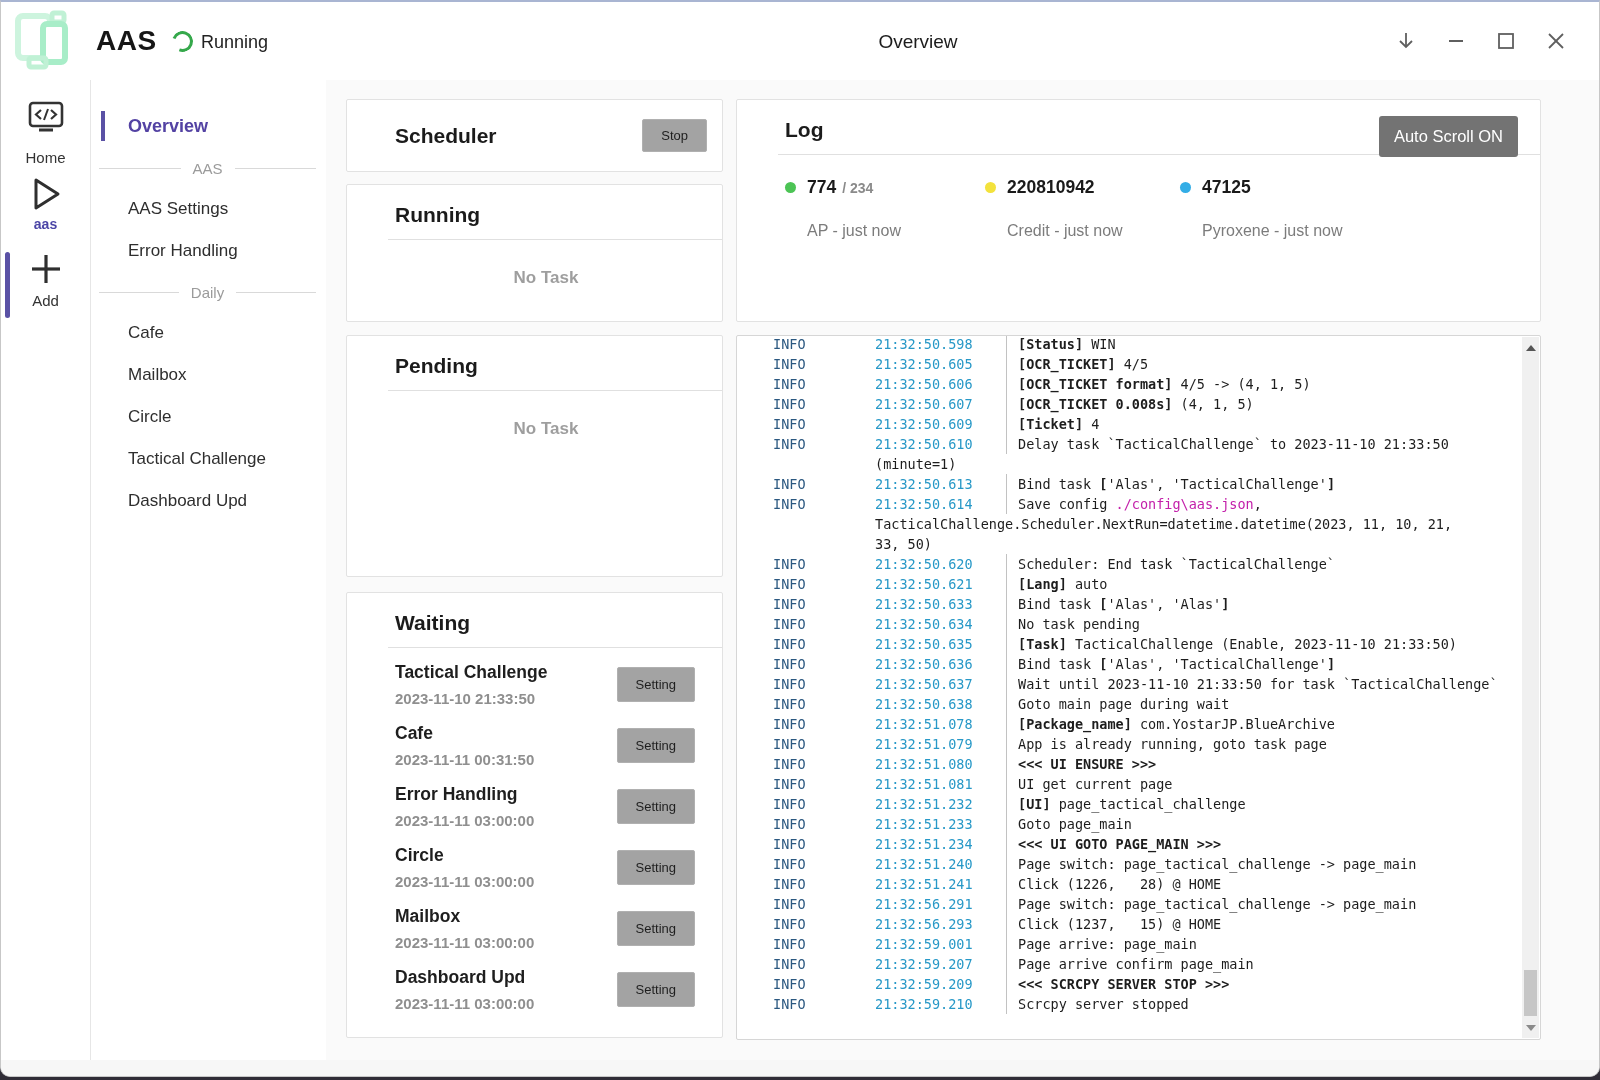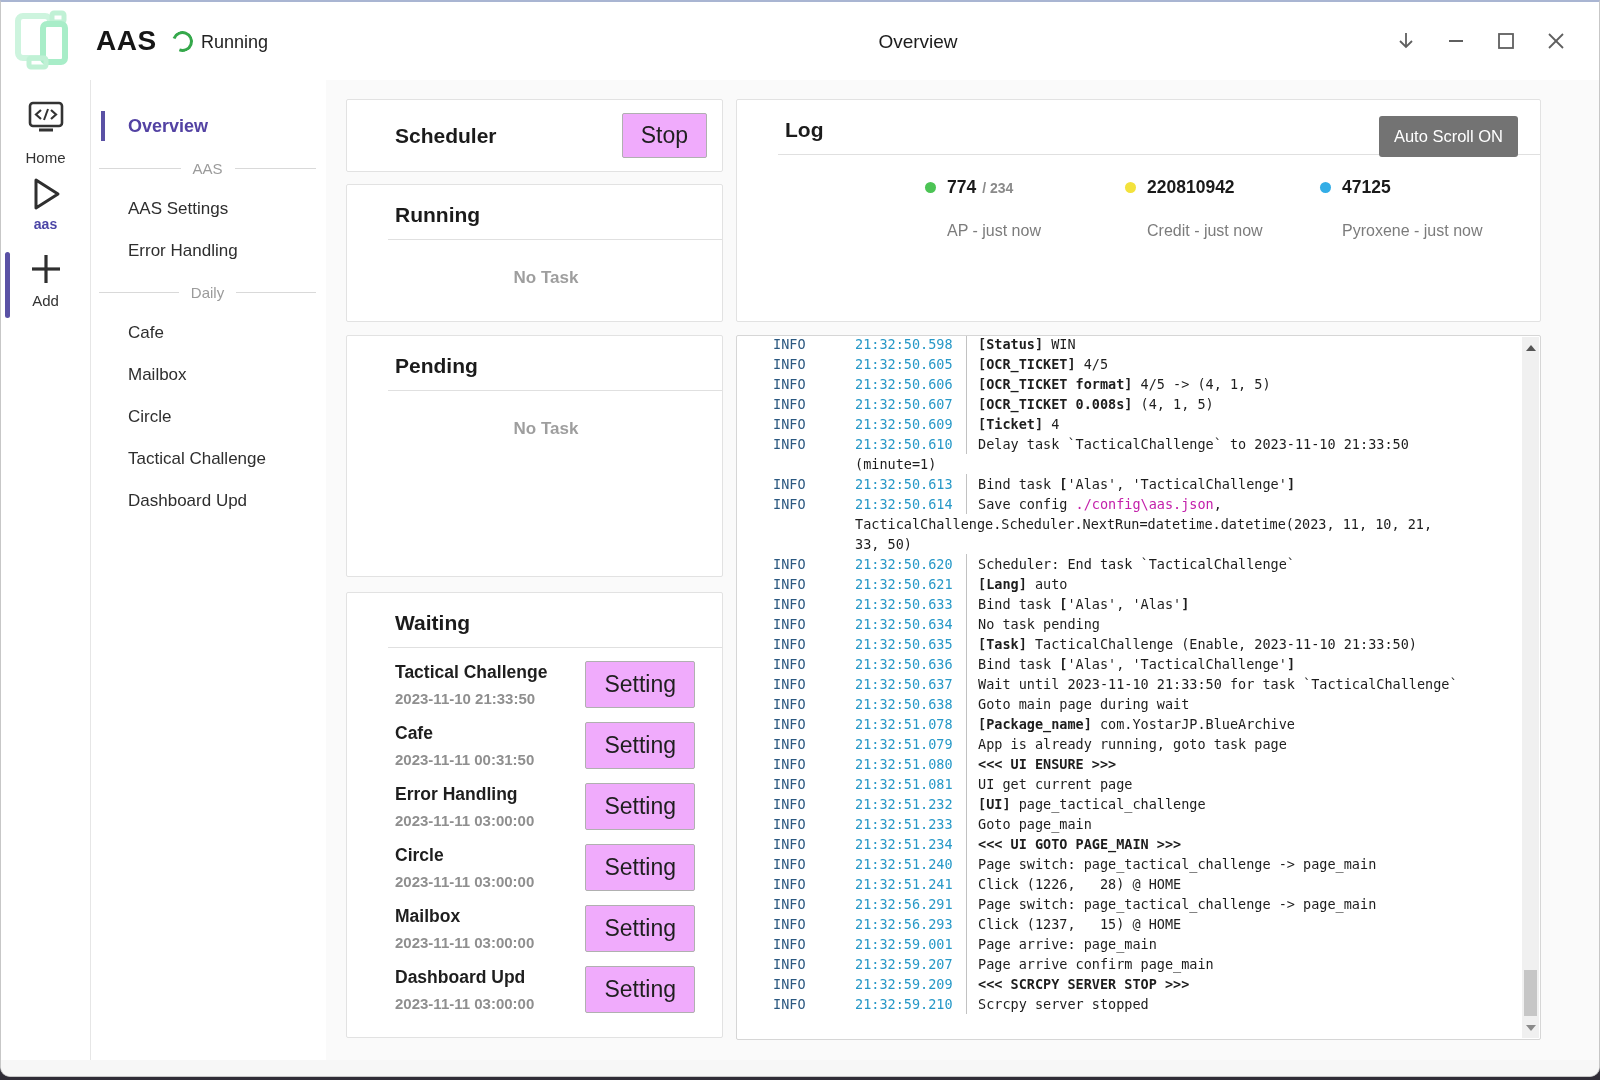--- a/index.html
+++ b/index.html
@@ -37,50 +37,50 @@
 
   
   .content { position:absolute; left:325px; top:78px; right:0; bottom:16px; background:#fafafa; }
   .panel { position:absolute; background:#fff; border:1px solid #e2e2e2; border-radius:2px;padding-left:23px; }
   .panel-title { font-size:21px; font-weight:bold; color:#1b1b1b; padding:18px 0 0 25px; }
   .panel-divider { border-top:1px solid #e0e0e0; margin:12px 0 0 18px; }
   .empty-label { text-align:center; color:#9e9e9e; font-size:17px; font-weight:600; margin-top:28px; }
 
   .p-scheduler { left:20px; top:19px; width:377px; height:73px; display:flex; align-items:center; justify-content:space-between; }
   .p-scheduler .panel-title { padding:0 0 0 25px; }
-  .btn { background:#f0abfc; border:1px solid #b0b0b0; border-radius:2px; color:#1f1f1f; font-size:23px; font-family:inherit; cursor:default; }
+  .btn { background:#a3a3a3; border:1px solid #b0b0b0; border-radius:2px; color:#1f1f1f; font-size:13px; font-family:inherit; cursor:default; }
   .stop-btn { padding:8px 18px; margin-right:15px; }
 
   .p-running { left:20px; top:104px; width:377px; height:138px; }
   .p-pending { left:20px; top:255px; width:377px; height:242px; }
   .p-waiting { left:20px; top:512px; width:377px; height:446px; }
 
   .task-list { margin-top:6px; }
   .task-row { height:61px; display:flex; align-items:center; justify-content:space-between; padding:0 27px 0 25px; }
   .task-name { font-size:17.5px; font-weight:bold; color:#1e1e1e; }
   .task-time { font-size:15px; font-weight:bold; color:#8f8f8f; margin-top:7px; }
   .setting-btn { padding:9px 18px; }
 
   
   .p-log-head { left:410px; top:19px; width:805px; height:223px; }
   .autoscroll-btn { position:absolute; right:22px; top:16px; background:#737373; color:#fff; border:none; border-radius:3px;
                     font-size:16.5px; font-family:inherit; padding:11px 15px; cursor:default; }
-  .stats-row { display:flex; padding:22px 0 0 25px;justify-content:flex-end; }
+  .stats-row { display:flex; padding:22px 0 0 25px; }
   .stat { margin-right:0; }
   .stat-0 { width:200px; } .stat-1 { width:195px; } .stat-2 { width:220px; }
   .stat-top { display:flex; align-items:center; }
   .dot { width:11px; height:11px; border-radius:50%; margin-right:11px; flex:none; }
   .stat-value { font-size:17.5px; font-weight:bold; color:#1a1a1a; }
   .stat-suffix { font-size:14px; color:#8a8a8a; margin-left:6px; font-weight:bold; }
   .stat-label { font-size:16px; color:#7c7c7c; margin:24px 0 0 22px; }
 
   
   .p-log-console { left:410px; top:255px; width:805px; height:705px; border:1px solid #d6d6d6; overflow:hidden; }
   .log-lines { padding:6px 24px 0 13px; margin-top:-8px; font-family:"DejaVu Sans Mono", monospace; font-size:13.5px; color:#1d1d1d; }
-  .log-row { display:flex; height:20px; line-height:20px; white-space:pre; }
+  .log-row { display:flex; height:20px; line-height:20px; white-space:pre;gap:20px; }
   .log-row .lvl { width:82px; flex:none; color:#2b5880; }
   .log-row .time { width:110px; flex:none; color:#2798c7; }
   .log-row .msg { border-left:1px solid #c2c2c2; padding-left:11px; margin-left:1px; }
   .log-row .msg.nopipe { border-left:none; padding-left:0; margin-left:0; }
   .seg-b { font-weight:bold; }
   .seg-m { color:#c320aa; }
 
   
   .scrollbar { position:absolute; top:1px; right:1px; bottom:1px; width:17px; background:#f0f0f0; }
   .sb-arrow { position:absolute; left:0; width:17px; height:17px; display:flex; align-items:center; justify-content:center; }

